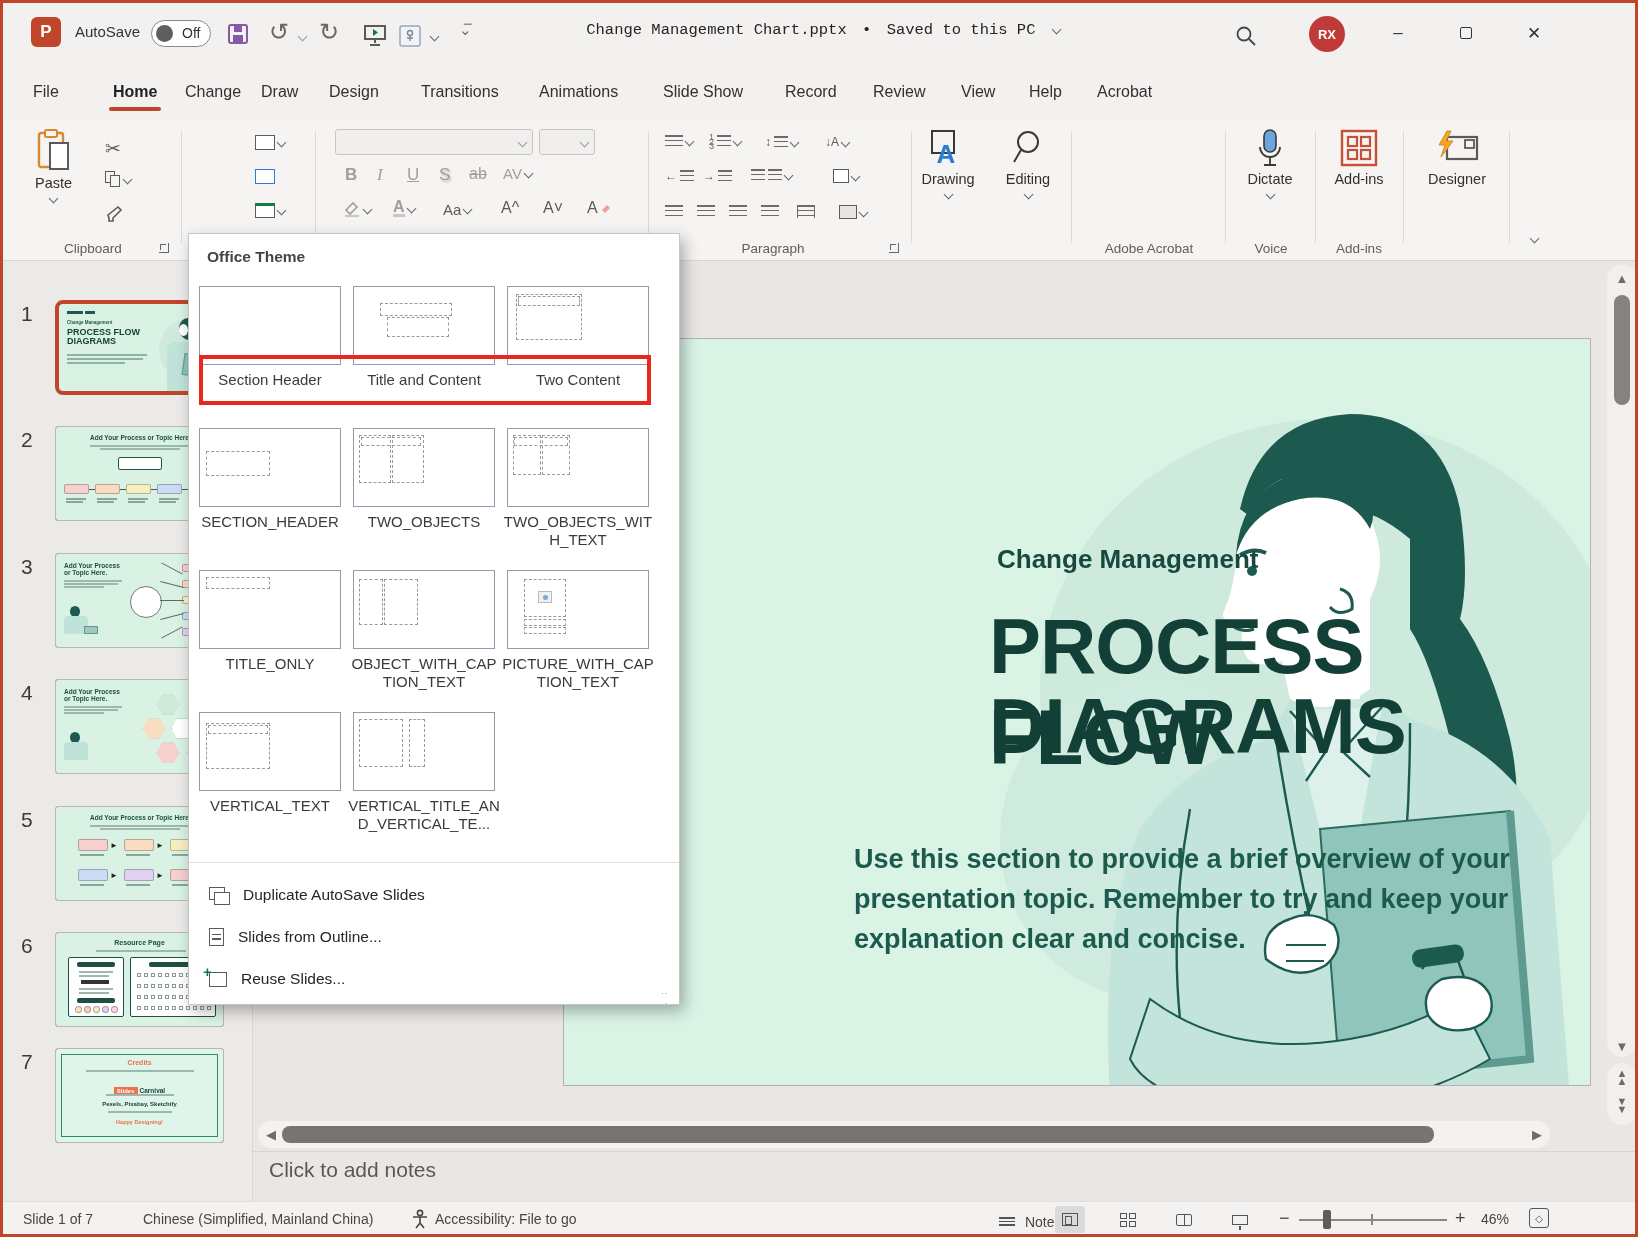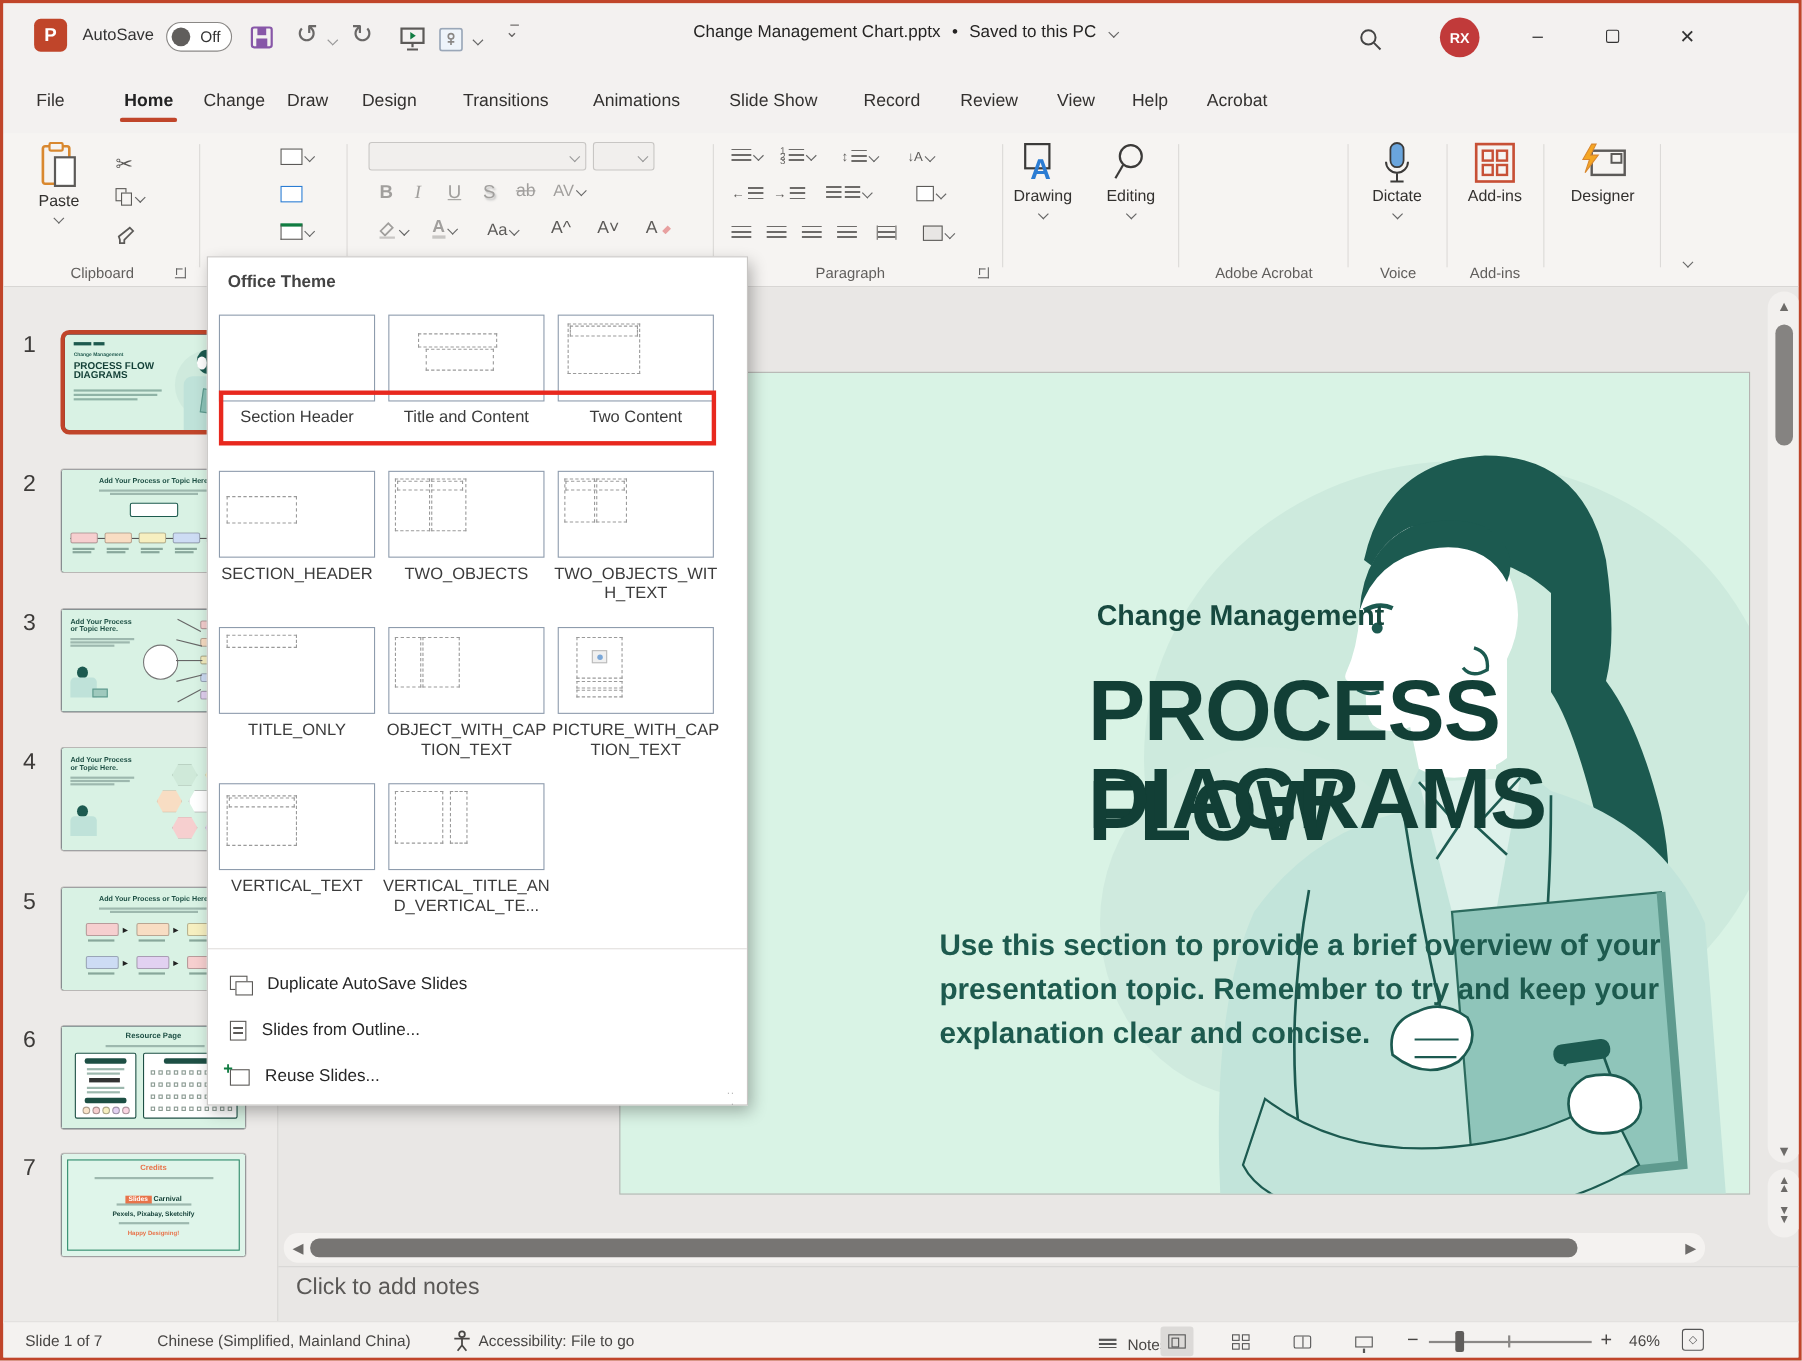--- a/index.html
+++ b/index.html
@@ -14,21 +14,21 @@
               background:#c0452a; color:#fff; font-weight:bold; font-size:17px;
               display:flex; align-items:center; justify-content:center; }
   #autosave-label { position:absolute; left:72px; top:20px; font-size:15px; color:#333; }
   #autosave-toggle { position:absolute; left:148px; top:17px; width:60px; height:27px; border:1px solid #8a8886;
                      border-radius:14px; background:#fff; }
   #autosave-knob { position:absolute; left:4px; top:4px; width:17px; height:17px; border-radius:50%; background:#605e5c; }
   #autosave-state { position:absolute; left:30px; top:4px; font-size:14px; color:#333; }
   .qat { position:absolute; top:16px; color:#6a6867; font-size:24px; line-height:26px; }
   .chev { display:inline-block; width:7px; height:7px; border-right:1.5px solid #666; border-bottom:1.5px solid #666;
           transform:rotate(45deg); vertical-align:middle; }
-  #doc-title-wrap { position:absolute; left:500px; top:18px; width:640px; text-align:center; font-size:15.5px; color:#252423; }
+  #doc-title-wrap { position:absolute; left:500px; top:18px; width:640px; text-align:center; font-size:15.5px; color:#252423;font-family:Liberation Mono, monospace; }
   #win-search { position:absolute; left:1232px; top:22px; }
   #avatar { position:absolute; left:1306px; top:13px; width:36px; height:36px; border-radius:50%;
             background:#c13a3a; color:#fff; font-size:13px; font-weight:bold;
             display:flex; align-items:center; justify-content:center; }
   .winbtn { position:absolute; top:10px; width:46px; height:40px; display:flex; align-items:center; justify-content:center;
             font-size:17px; color:#333; }
   #btn-max i { display:block; width:12px; height:12px; border:1.4px solid #333; border-radius:2px; }
 
   
   #menubar { position:absolute; left:0; top:60px; width:100%; height:58px; background:#f3f1f0; }
@@ -68,21 +68,21 @@
                    padding-top:10px; gap:2px; font-size:14.5px; color:#33312f; }
   .slide-ic { position:relative; width:30px; height:24px; border:1.6px solid #5c5a58; background:#fff; }
   .slide-ic::after { content:""; position:absolute; right:6px; top:0; width:1.6px; height:100%; background:#5c5a58; }
   .plus { position:absolute; left:-9px; top:-9px; color:#107c41; font-size:20px; font-weight:bold; line-height:16px; }
   .minislide { position:relative; width:20px; height:15px; border:1.4px solid #5c5a58; background:#fff; }
 
   
   #workspace { position:absolute; left:0; top:258px; width:100%; height:942px; background:#e9e7e5; }
   #thumb-panel { position:absolute; left:0; top:0; width:250px; height:100%; background:#eceae8; border-right:1px solid #d8d6d4; }
   .snum { position:absolute; left:18px; font-size:21px; color:#3d3b39; }
-  .sthumb { position:absolute; left:52px; width:169px; height:95px; background:#0f172a; border:1px solid #b9b7b5;
+  .sthumb { position:absolute; left:52px; width:169px; height:95px; background:#be185d; border:1px solid #b9b7b5;
             border-radius:3px; overflow:hidden; }
   .sthumb.sel { border:4px solid #c0452a; border-radius:8px; }
   .tcanvas { position:relative; width:100%; height:100%; background:#d9f2e4; overflow:hidden; }
   .ml { position:absolute; height:2px; background:#8fb3a6; }
   .hex { position:absolute; clip-path:polygon(25% 3%,75% 3%,98% 50%,75% 97%,25% 97%,2% 50%); }
 
   
   #slide { position:absolute; left:560px; top:335px; width:1028px; height:748px; background:#d9f3e5;
            border:1px solid #b5b3b1; overflow:hidden; }
   #slide-eyebrow { position:absolute; left:433px; top:205px; font-size:26px; font-weight:bold; color:#17493f; }

